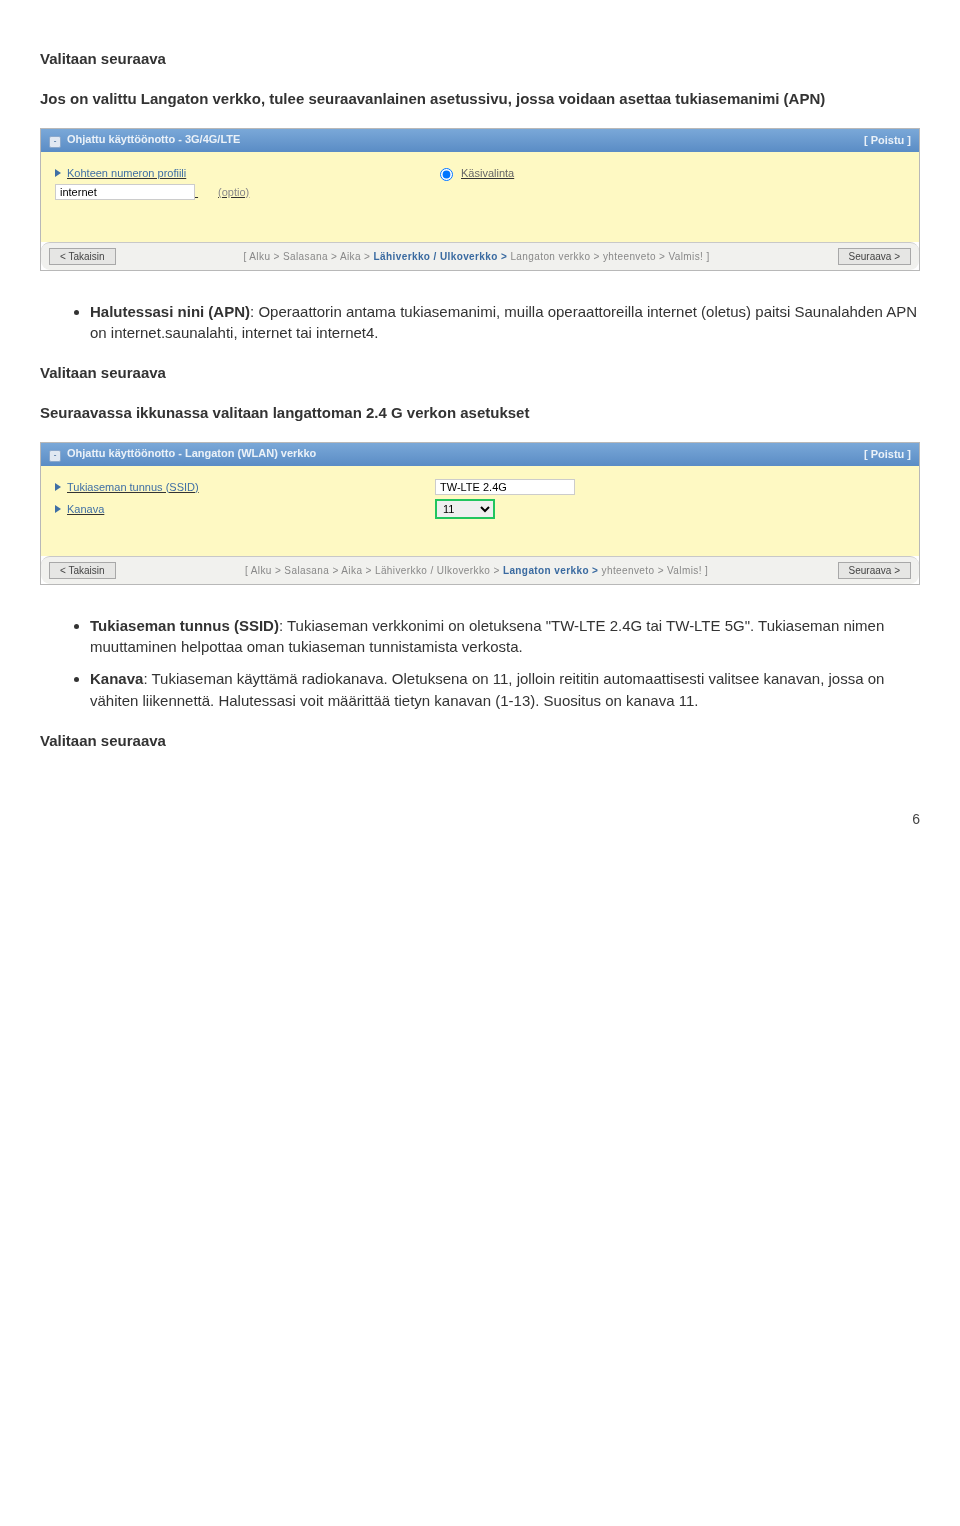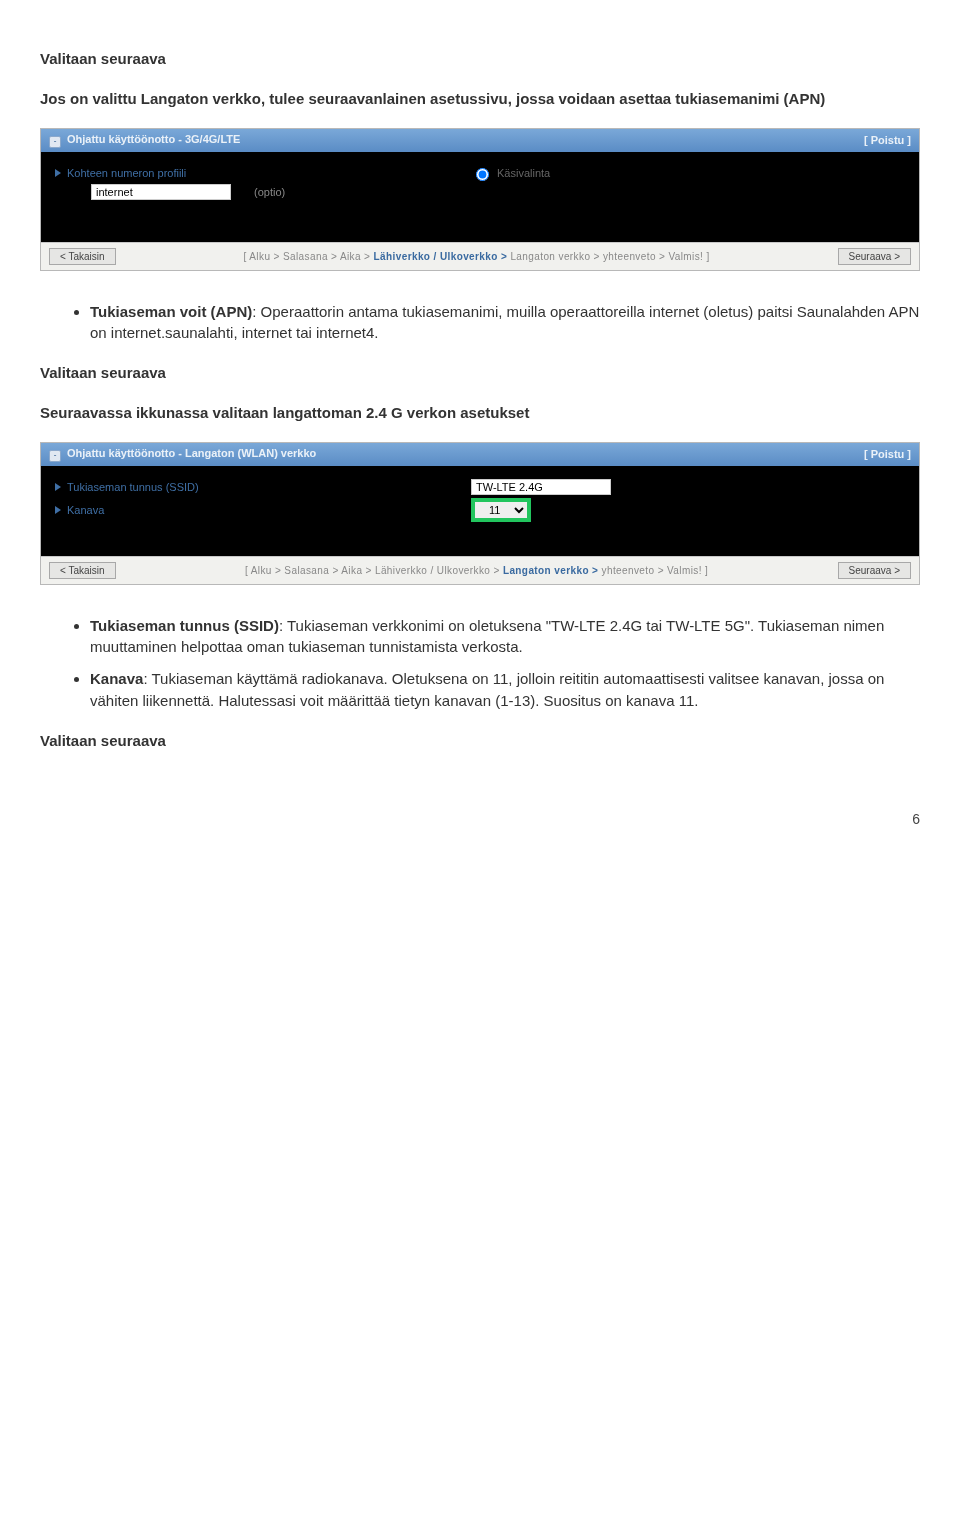--- a/index.html
+++ b/index.html
@@ -32,21 +32,22 @@
     align-items: center;
     font-size: 11px;
   }
   .panel-header .right {
     color: #eaf1f8;
     font-weight: bold;
   }
   .panel-body {
     padding: 10px 14px;
     min-height: 70px;
-    background: #000000;
+    background: #fef9c3;
+    text-decoration: underline;
   }
   .bullet-item {
     display: flex;
     align-items: flex-start;
     margin: 5px 0;
     color: #3f6fa5;
     font-size: 11px;
   }
   .bullet-arrow {
     width: 0; height: 0;
@@ -59,52 +60,52 @@
   }
   .form-row {
     display: flex;
     align-items: center;
   }
   .left-col {
     width: 380px;
   }
   .mid-col {
     width: 200px;
-    margin-left: 36px;
   }
   .radio-row {
     display: flex;
     align-items: center;
     gap: 5px;
     color: #666;
   }
   input[type="text"] {
     border: 1px solid #ccc;
     padding: 1px 4px;
     font-size: 11px;
     width: 130px;
   }
   select {
-    border: 4px solid #22c55e;
-    font-size: 11px;
-    padding: 1px 10px;
+    border: 2px solid #22c55e;
+    font-size: 11px;
+    padding: 1px 2px;
     width: 60px;
   }
   .optio {
     color: #888;
     margin-left: 20px;
   }
   .panel-footer {
     background: #f1f1ee;
     border-top: 1px solid #c8c8c8;
     padding: 5px 8px;
     display: flex;
     justify-content: space-between;
     align-items: center;
     font-size: 10px;
+    border-radius: 9px;
   }
   .footer-btn {
     background: #e6e6e4;
     border: 1px solid #a8a8a8;
     padding: 2px 10px;
     font-size: 10px;
     cursor: pointer;
     color: #444;
   }
   .breadcrumb {
@@ -183,21 +184,21 @@
   <div class="panel-footer">
     <button class="footer-btn">&lt; Takaisin</button>
     <span class="breadcrumb">
       <span class="past">[ Alku &gt; Salasana &gt; Aika &gt; </span><span class="cur">Lähiverkko / Ulkoverkko &gt;</span><span class="past"> Langaton verkko &gt; yhteenveto &gt; Valmis! ]</span>
     </span>
     <button class="footer-btn">Seuraava &gt;</button>
   </div>
 </div>
 
 <ul class="doc-list">
-  <li><span class="bold">Tukiaseman voit (APN)</span><span>: Operaattorin antama tukiasemanimi, muilla operaattoreilla internet (oletus) paitsi Saunalahden APN on internet.saunalahti, internet tai internet4.</span></li>
+  <li><span class="bold">Halutessasi nini (APN)</span><span>: Operaattorin antama tukiasemanimi, muilla operaattoreilla internet (oletus) paitsi Saunalahden APN on internet.saunalahti, internet tai internet4.</span></li>
 </ul>
 
 <div class="para">Valitaan seuraava</div>
 <div class="para">Seuraavassa ikkunassa valitaan langattoman 2.4 G verkon asetukset</div>
 
 <div class="section-panel">
   <div class="panel-header">
     <span><span class="icon-sq">-</span><span>Ohjattu käyttöönotto - Langaton (WLAN) verkko</span></span>
     <span class="right">[ Poistu ]</span>
   </div>

